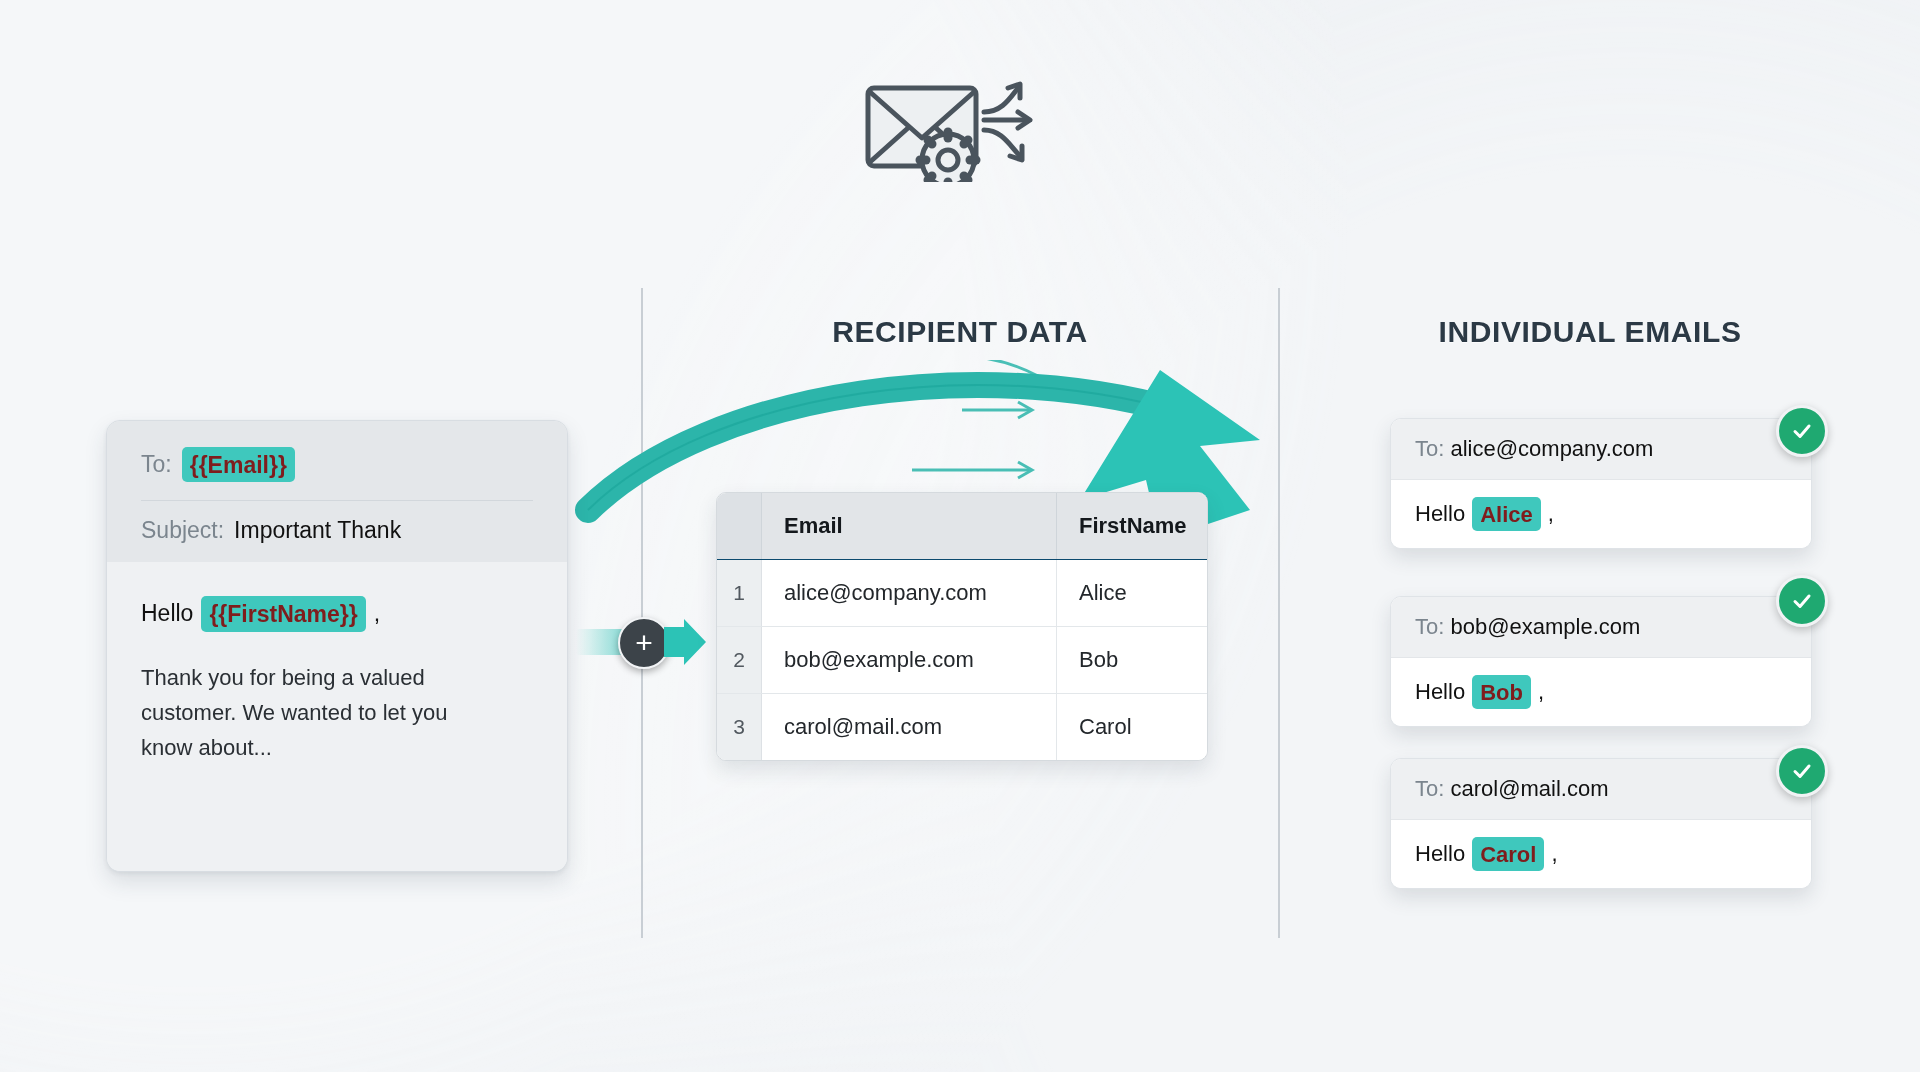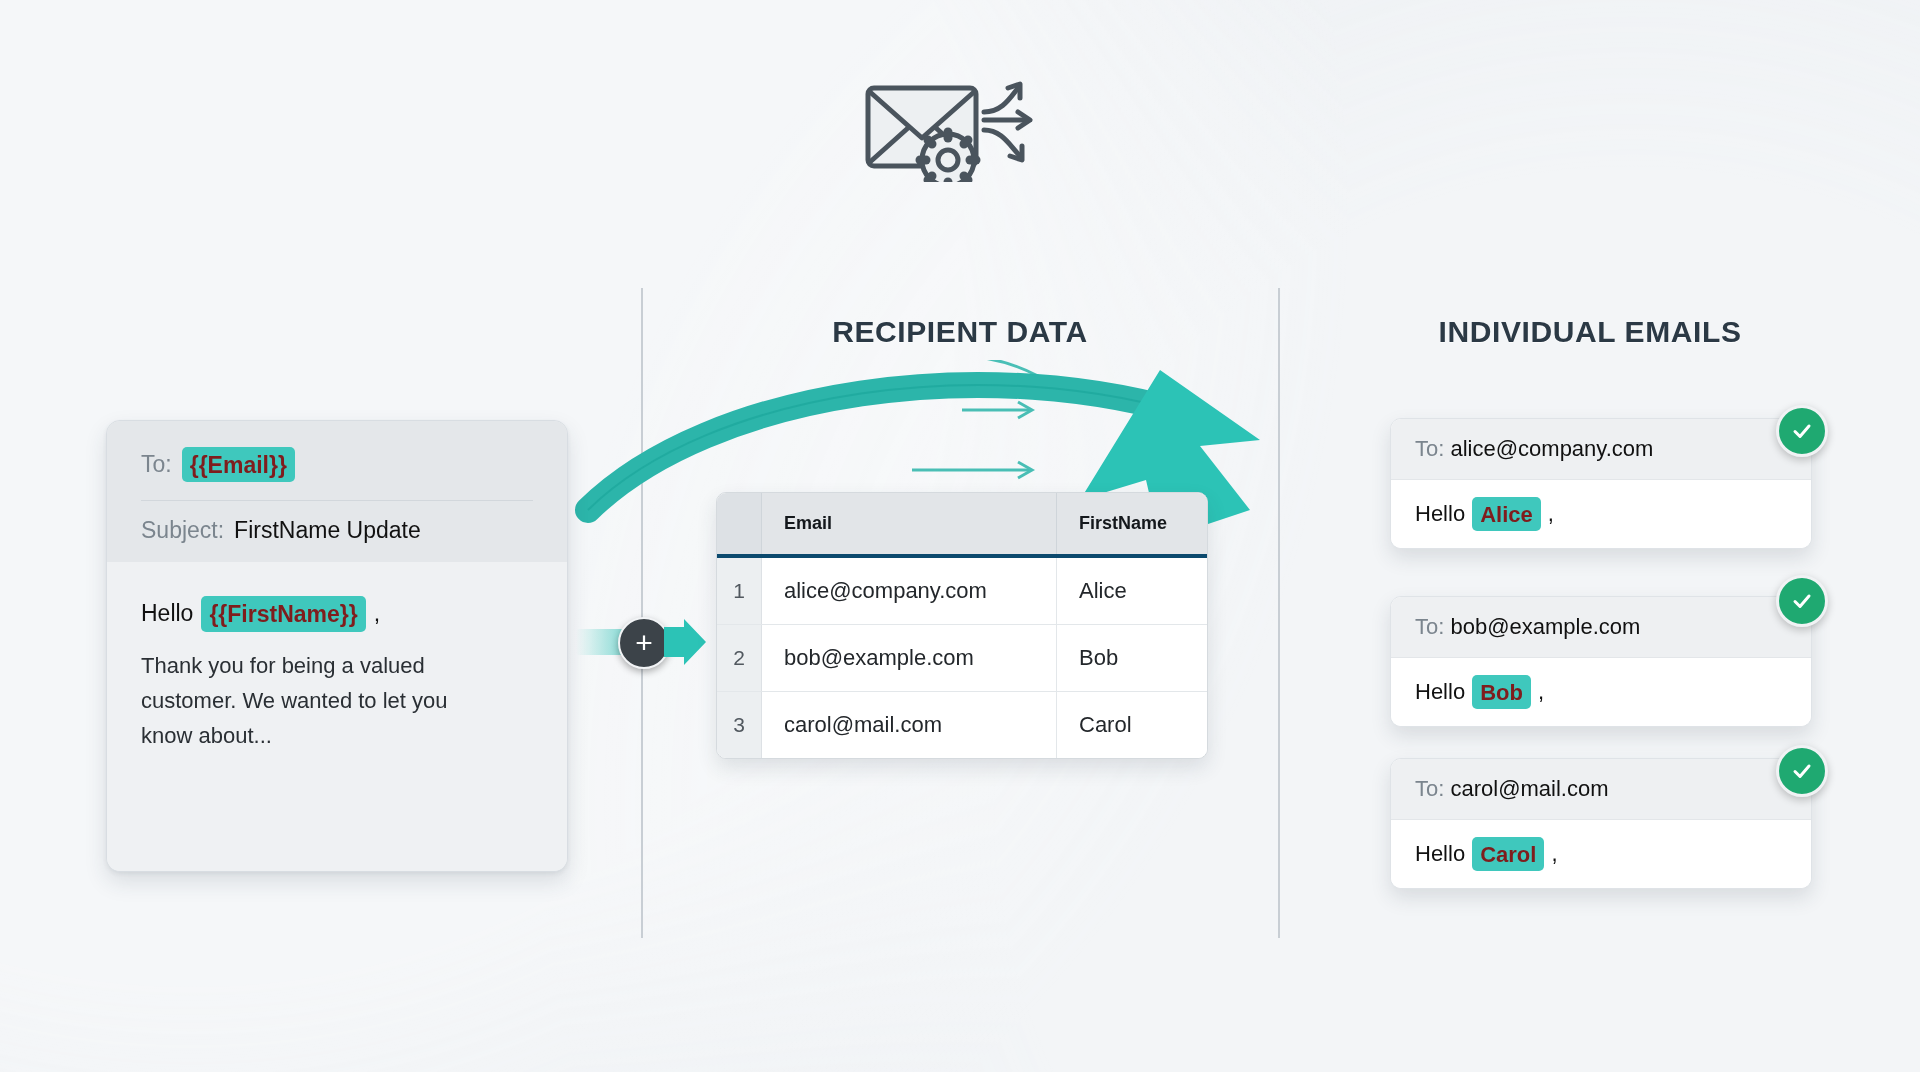--- a/index.html
+++ b/index.html
@@ -54,21 +54,21 @@
   .tpl-line{display:flex;align-items:center;gap:10px;font-size:23px;color:#111;}
   .tpl-label{color:#7b858e;}
   .tpl-sep{height:1px;background:#d2d7dc;margin:18px 0 16px 0;}
   .tpl-body{
     padding:34px 34px 0 34px;
     background:#eff1f3;
     height:100%;
   }
   .tpl-greet{font-size:23px;color:#111;display:flex;align-items:center;gap:8px;}
   .tpl-para{
-    margin-top:16px;font-size:22px;line-height:35px;color:#2a2f34;
+    margin-top:28px;font-size:22px;line-height:35px;color:#2a2f34;
     width:340px;
   }
   .chip{
     background:#3fc8bd;color:#7f1d1d;font-weight:bold;
     border-radius:5px;padding:6px 8px 4px 8px;display:inline-block;
     line-height:1.1;
   }
 
   
   .merge-node{position:absolute;left:576px;top:613px;width:130px;height:60px;}
@@ -89,22 +89,22 @@
   .rtable{
     position:absolute;left:716px;top:492px;width:490px;
     border-radius:10px;overflow:hidden;
     border:1px solid #d5dade;
     box-shadow:0 9px 20px rgba(40,55,70,.12);
     background:#fff;
   }
   .rtable table{border-collapse:collapse;width:100%;}
   .rtable th,.rtable td{text-align:left;}
   .rtable thead th{
-    background:#e2e5e8;color:#14181c;font-size:18px;font-weight:bold;
-    padding:20px 0 20px 22px;border-bottom:4px solid #0c4a6e;
+    background:#e2e5e8;color:#14181c;font-size:22px;font-weight:bold;
+    padding:20px 0 20px 22px;border-bottom:1px solid #0c4a6e;
   }
   .rtable thead th.idx{background:#dde1e5;border-right:1px solid #cfd5da;}
   .rtable tbody td{
     font-size:22px;color:#23272b;padding:20px 0 20px 22px;
     border-bottom:1px solid #e3e7ea;background:#fff;
   }
   .rtable tbody tr:last-child td{border-bottom:none;}
   .rtable td.idx{
     background:#eceff1;color:#51585f;font-size:21px;
     width:44px;padding-left:0;text-align:center;
@@ -198,21 +198,21 @@
 
   <div class="tpl-card">
     <div class="tpl-head">
       <div class="tpl-line">
         <span class="tpl-label">To:</span>
         <span class="chip">{{Email}}</span>
       </div>
       <div class="tpl-sep"></div>
       <div class="tpl-line">
         <span class="tpl-label">Subject:</span>
-        <span>FirstName Update</span>
+        <span>Important Thank</span>
       </div>
     </div>
     <div class="tpl-body">
       <div class="tpl-greet">
         <span>Hello</span>
         <span class="chip">{{FirstName}}</span>
         <span>,</span>
       </div>
       <div class="tpl-para">Thank you for being a valued customer. We wanted to let you know about...</div>
     </div>

